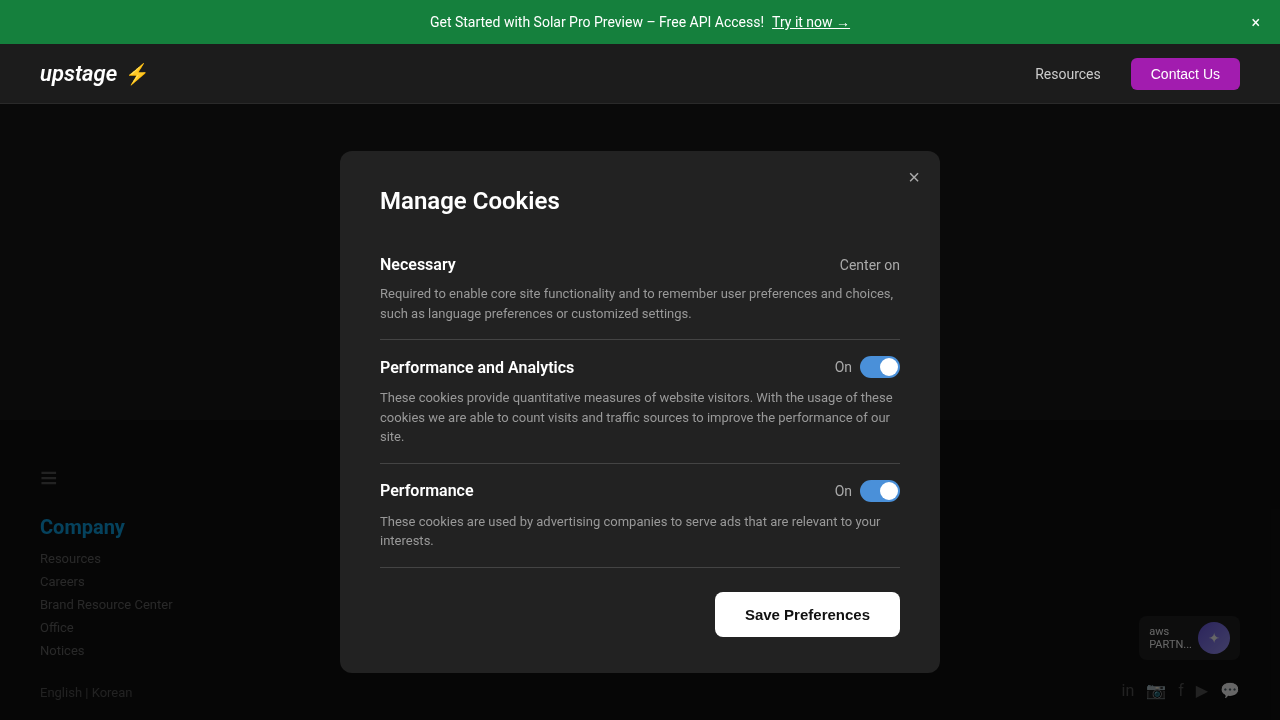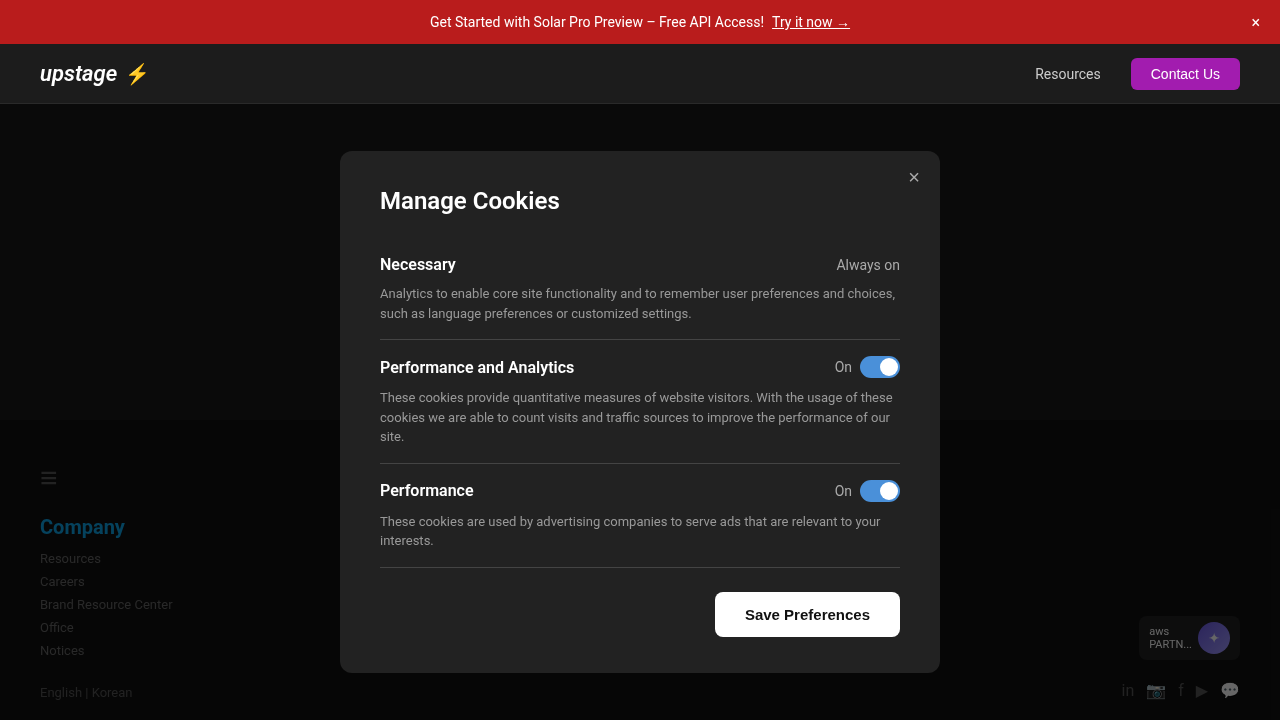--- a/index.html
+++ b/index.html
@@ -7,21 +7,21 @@
       font-family: -apple-system, BlinkMacSystemFont, 'Segoe UI', Roboto, sans-serif;
       background: #1a1a1a;
       width: 1280px;
       height: 720px;
       overflow: hidden;
       position: relative;
     }
 
     
     .top-banner {
-      background: #b91c1c;
+      background: #15803d;
       color: #fff;
       text-align: center;
       padding: 10px 20px;
       font-size: 14px;
       display: flex;
       align-items: center;
       justify-content: center;
       gap: 8px;
       position: relative;
       height: 44px;
@@ -343,23 +343,23 @@
   </div>
 
   <div class="overlay">
     <div class="modal">
       <button class="modal-close">×</button>
       <h2 class="modal-title">Manage Cookies</h2>
 
       <div class="cookie-section cookie-section-first">
         <div class="cookie-header">
           <span class="cookie-name">Necessary</span>
-          <span class="always-on">Always on</span>
+          <span class="always-on">Center on</span>
         </div>
-        <p class="cookie-desc">Analytics to enable core site functionality and to remember user preferences and choices, such as language preferences or customized settings.</p>
+        <p class="cookie-desc">Required to enable core site functionality and to remember user preferences and choices, such as language preferences or customized settings.</p>
       </div>
 
       <div class="cookie-section">
         <div class="cookie-header">
           <span class="cookie-name">Performance and Analytics</span>
           <div class="toggle-wrapper">
             <span class="toggle-label">On</span>
             <div class="toggle"></div>
           </div>
         </div>

